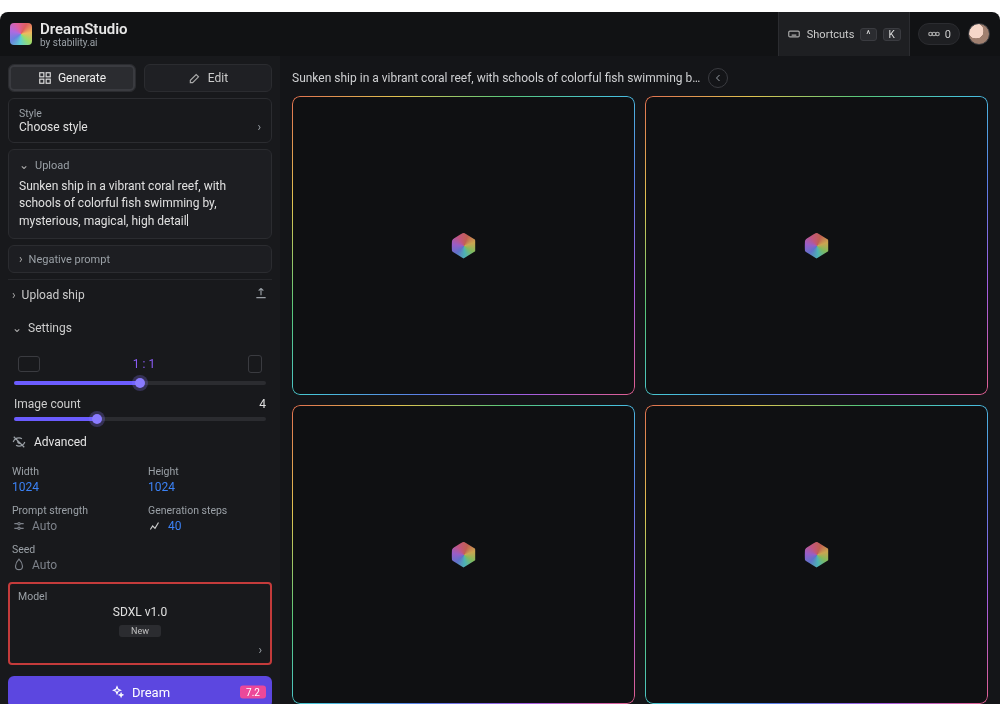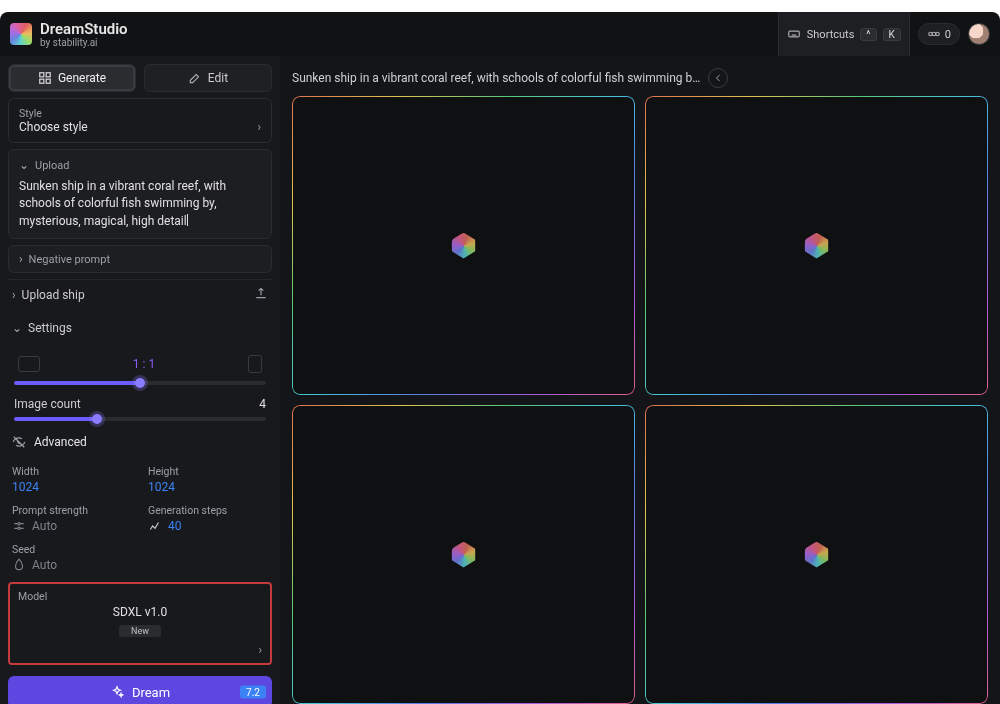--- a/index.html
+++ b/index.html
@@ -33,21 +33,21 @@
   .slider-track { position:relative; height:4px; background:#2b2c30; border-radius:3px; margin-top:6px; }
   .slider-fill { position:absolute; height:100%; background:#6b5cff; border-radius:3px 0 0 3px; }
   .slider-thumb { position:absolute; top:50%; width:10px; height:10px; background:#8a7bff; border-radius:50%; transform:translate(-50%,-50%); box-shadow:0 0 0 3px rgba(138,123,255,.25); }
   .grid2 { display:grid; grid-template-columns:1fr 1fr; gap:10px 16px; padding:4px; font-size:12px; color:#ccc; }
   .field-lbl { color:#9aa0a6; font-size:10.5px; margin-bottom:2px; }
   .val-line { display:flex; align-items:center; gap:6px; color:#3b82f6; }
   .model-box { border:2px solid #c43b3b; border-radius:4px; padding:6px 8px; position:relative; }
   .model-row { display:flex; align-items:center; gap:6px; font-size:12px; color:#e0e0e0;flex-direction:column; }
   .pill-new { font-size:9px; background:#2b2c30; color:#c0c0c0; padding:1px 12px; border-radius:3px; }
   .dream-btn { margin-top:auto; background:#5c47e0; color:#fff; height:32px; border-radius:6px; display:flex; align-items:center; justify-content:center; gap:8px; font-size:13px; position:relative; cursor:pointer; }
-  .dream-cost { position:absolute; right:6px; top:50%; transform:translateY(-50%); background:#3b82f6; padding:1px 6px; border-radius:3px; font-size:10px; }
+  .dream-cost { position:absolute; right:6px; top:50%; transform:translateY(-50%); background:#ec4899; padding:1px 6px; border-radius:3px; font-size:10px; }
   .canvas { flex:1; background:#141518; position:relative; padding:10px 12px 12px; display:flex; flex-direction:column; min-width:0; }
   .canvas-head { display:flex; align-items:center; gap:8px; color:#cfd0d2; font-size:12px; padding:2px 0 8px; min-width:0; }
   .canvas-head .ttl { white-space:nowrap; overflow:hidden; text-overflow:ellipsis; }
   .circle-btn { width:20px; height:20px; border-radius:50%; border:1px solid #3a3b40; display:flex; align-items:center; justify-content:center; color:#9aa0a6; font-size:12px; cursor:pointer; flex-shrink:0; }
   .grid-area { flex:1; display:grid; grid-template-columns:1fr 1fr; grid-template-rows:1fr 1fr; gap:10px; min-height:0; }
   .cell { border-radius:8px; background:#0f1012; position:relative; display:flex; align-items:center; justify-content:center; }
   .cell::before { content:""; position:absolute; inset:0; border-radius:8px; padding:1px;
     background: linear-gradient(135deg,#e07050,#e0c350,#58c77a,#47c2d9,#5a7ee6,#a45de0,#e05f8f);
     -webkit-mask: linear-gradient(#000 0 0) content-box, linear-gradient(#000 0 0);
     -webkit-mask-composite: xor; mask-composite: exclude;

